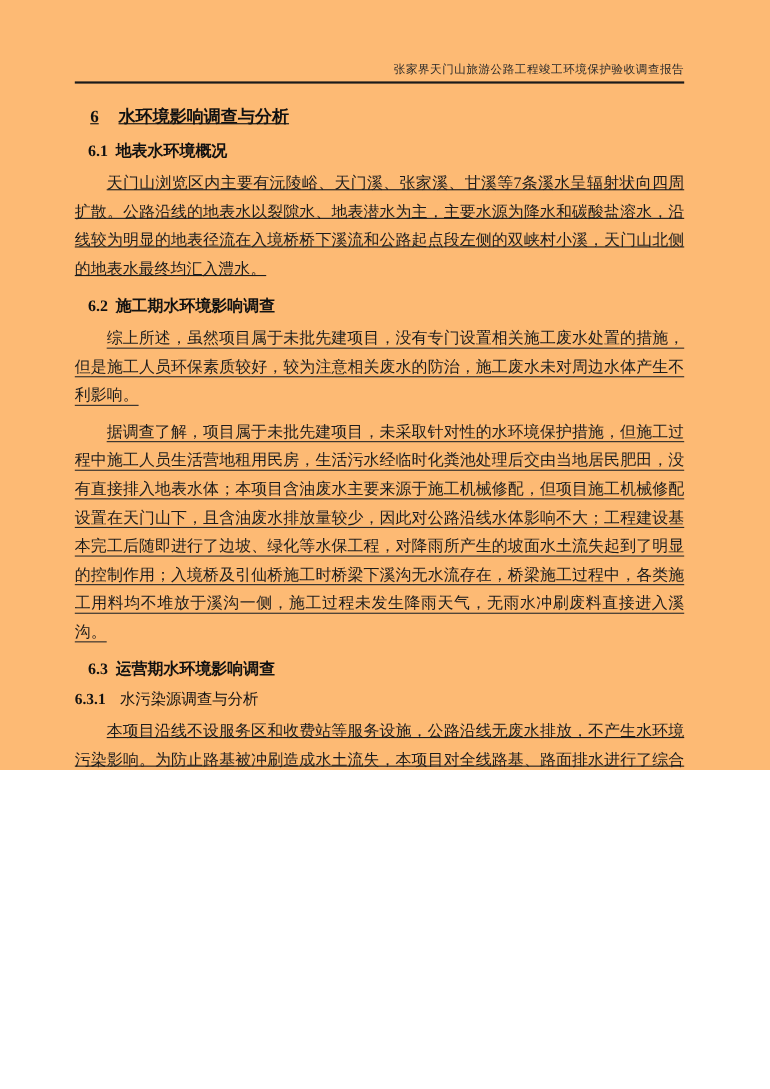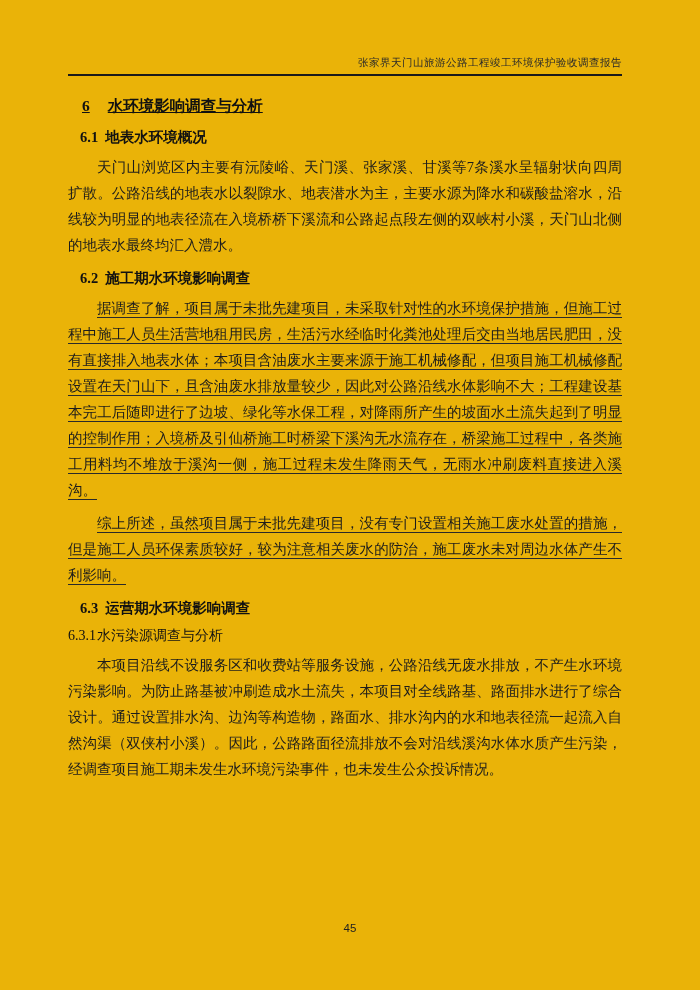--- a/index.html
+++ b/index.html
@@ -1,20 +1,20 @@
 <!DOCTYPE html>
 <html lang="zh"><head>
 <meta charset="utf-8">
 <style>
   html, body { margin: 0; padding: 0; background: #ffffff; }
   .page {
     position: relative;
     width: 700px;
-    height: 990px;
-    background: #eab308;
+    height: 700px;
+    background: #fdba74;
     color: #1c1c1c;
     font-family: "Liberation Serif", "DejaVu Serif", serif;
     overflow: hidden;
     box-sizing: border-box;
   }
   .content-col {
     position: relative;
     margin: 0 78px 0 68px; 
     width: 554px;
   }
@@ -43,29 +43,30 @@
     color: #111;
     margin-left: 12px;
   }
   .section-heading .h-num { margin-right: 7px; }
   .subsection-heading {
     margin-top: 9px;
     font-size: 14px;
     font-weight: 400;
     color: #111;
   }
-  .subsection-heading .h-num { margin-right: 1px; }
+  .subsection-heading .h-num { margin-right: 13px; font-weight: bold; }
   .para {
     margin: 7px 0 0 0;
     font-size: 14.5px;
     line-height: 26px;
     text-align: justify;
     text-justify: inter-ideograph;
     text-indent: 2em;
     color: #1c1c1c;
+    text-decoration: underline;
   }
   .para.underlined {
     text-decoration: underline;
     text-decoration-thickness: 1px;
     text-underline-offset: 4px;
     text-decoration-color: #2a2a2a;
   }
   .page-footer {
     position: absolute;
     left: 0;
@@ -95,23 +96,23 @@
       <span class="h-num">6.1</span><span>地表水环境概况</span>
     </div>
 
     <p class="para">天门山浏览区内主要有沅陵峪、天门溪、张家溪、甘溪等7条溪水呈辐射状向四周扩散。公路沿线的地表水以裂隙水、地表潜水为主，主要水源为降水和碳酸盐溶水，沿线较为明显的地表径流在入境桥桥下溪流和公路起点段左侧的双峡村小溪，天门山北侧的地表水最终均汇入澧水。</p>
 
     <div class="section-heading">
       <span class="h-num">6.2</span><span>施工期水环境影响调查</span>
     </div>
 
 
+    <p class="para underlined">综上所述，虽然项目属于未批先建项目，没有专门设置相关施工废水处置的措施，但是施工人员环保素质较好，较为注意相关废水的防治，施工废水未对周边水体产生不利影响。</p>
+
     <p class="para underlined">据调查了解，项目属于未批先建项目，未采取针对性的水环境保护措施，但施工过程中施工人员生活营地租用民房，生活污水经临时化粪池处理后交由当地居民肥田，没有直接排入地表水体；本项目含油废水主要来源于施工机械修配，但项目施工机械修配设置在天门山下，且含油废水排放量较少，因此对公路沿线水体影响不大；工程建设基本完工后随即进行了边坡、绿化等水保工程，对降雨所产生的坡面水土流失起到了明显的控制作用；入境桥及引仙桥施工时桥梁下溪沟无水流存在，桥梁施工过程中，各类施工用料均不堆放于溪沟一侧，施工过程未发生降雨天气，无雨水冲刷废料直接进入溪沟。</p>
-
-    <p class="para underlined">综上所述，虽然项目属于未批先建项目，没有专门设置相关施工废水处置的措施，但是施工人员环保素质较好，较为注意相关废水的防治，施工废水未对周边水体产生不利影响。</p>
 
     <div class="section-heading">
       <span class="h-num">6.3</span><span>运营期水环境影响调查</span>
     </div>
 
     <div class="subsection-heading">
       <span class="h-num">6.3.1</span><span>水污染源调查与分析</span>
     </div>
 
     <p class="para">本项目沿线不设服务区和收费站等服务设施，公路沿线无废水排放，不产生水环境污染影响。为防止路基被冲刷造成水土流失，本项目对全线路基、路面排水进行了综合设计。通过设置排水沟、边沟等构造物，路面水、排水沟内的水和地表径流一起流入自然沟渠（双侠村小溪）。因此，公路路面径流排放不会对沿线溪沟水体水质产生污染，经调查项目施工期未发生水环境污染事件，也未发生公众投诉情况。</p>

